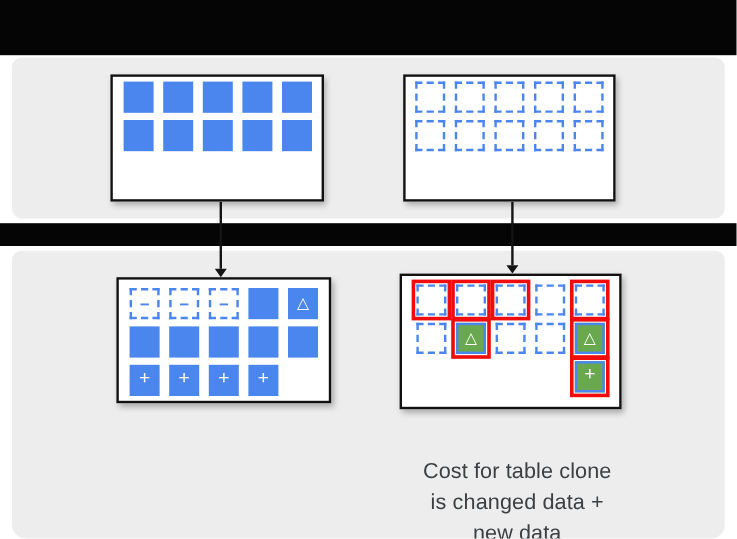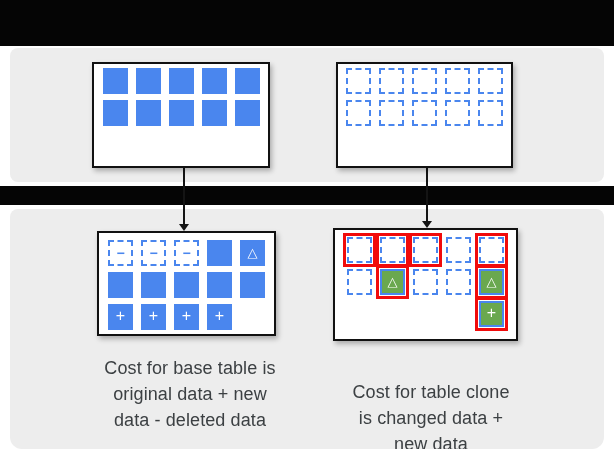--- a/index.html
+++ b/index.html
@@ -144,21 +144,18 @@
       </div>
       <div class="sq empty"></div>
       <div class="sq empty"></div>
       <div class="sq empty"></div>
       <div class="sq empty"></div>
       <div class="sq green-plus-red">
         <span class="g-plus">+</span>
       </div>
     </div>
 
-  <div class="caption left">Cost for base table is
-original data + new
-data - deleted data</div>
 
   <div class="caption right">Cost for table clone
 is changed data +
 new data</div>
 
 </div>
 
 </body></html>

